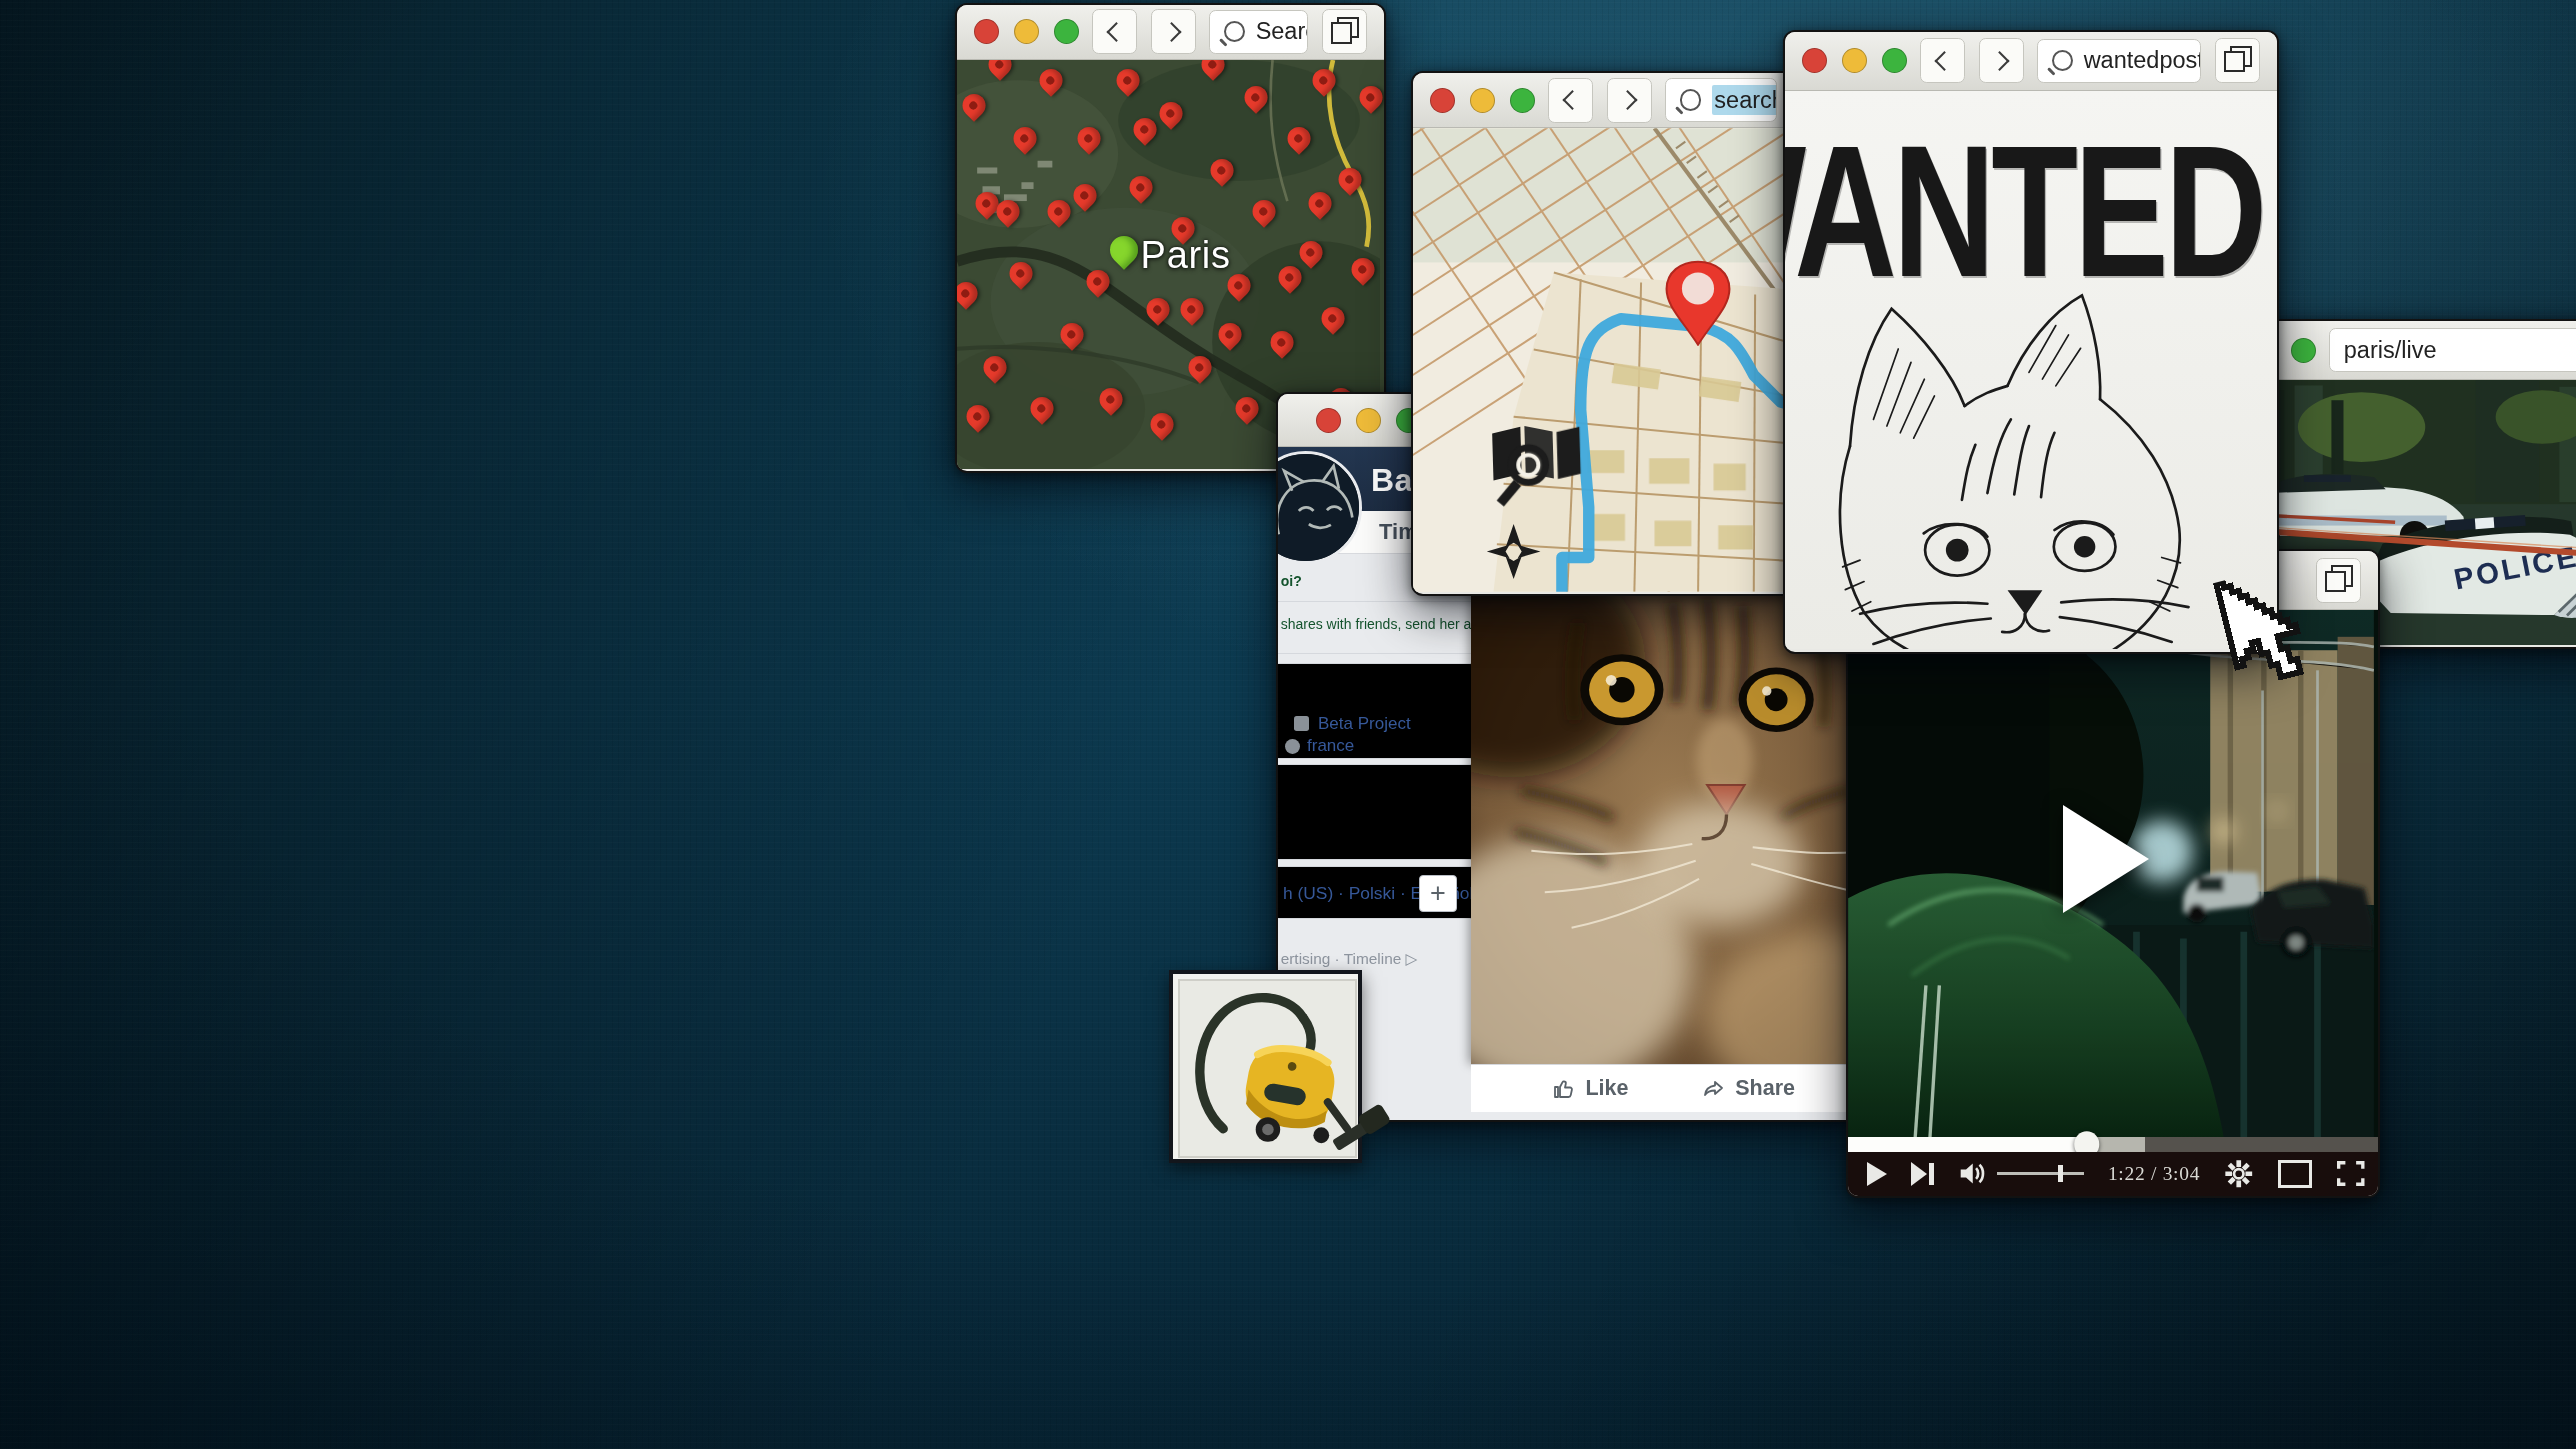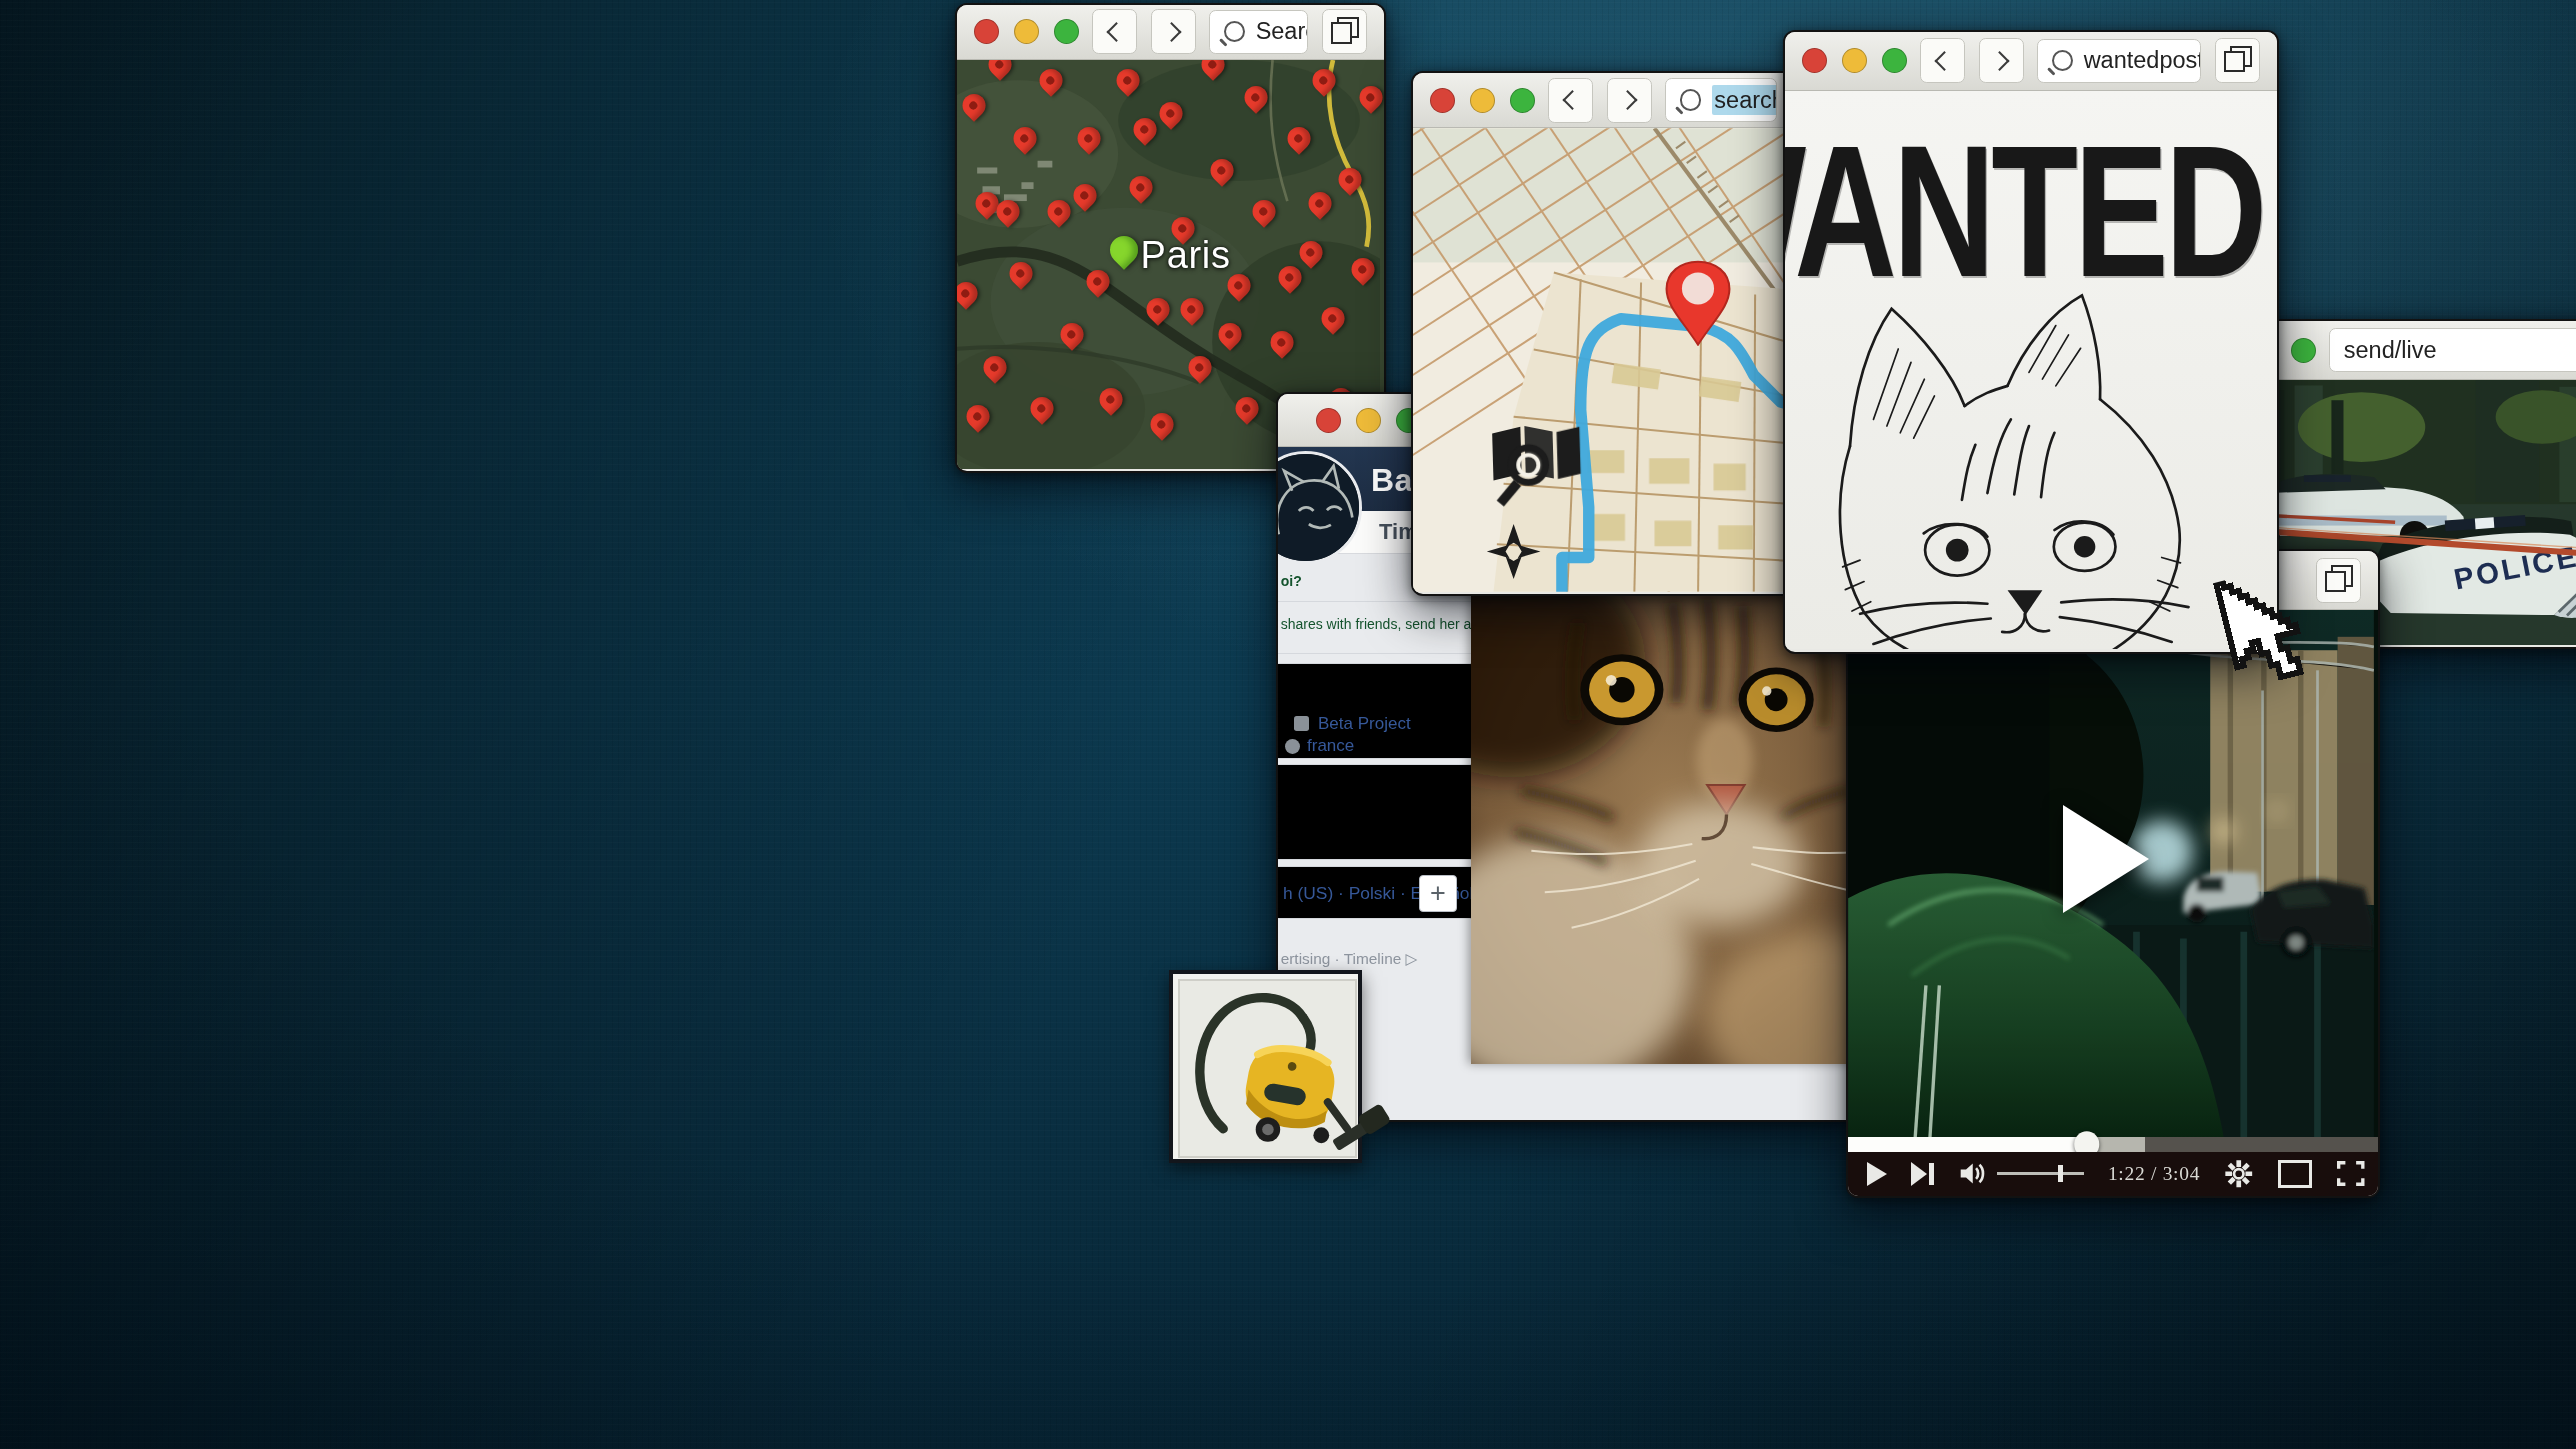--- a/index.html
+++ b/index.html
@@ -139,21 +139,21 @@
 <div id="desktop">
 
   <div class="window" id="win-news">
     <div class="toolbar">
       <div class="lights">
         <div class="light" style="background:#d84338"></div>
         <div class="light" style="background:#eebb39"></div>
         <div class="light" style="background:#3cb43e"></div>
       </div>
       <div class="urlfield">
-        <span>send/live</span>
+        <span>paris/live</span>
       </div>
     </div>
     <div id="news-view">
       <svg class="icon" width="425" height="265" viewBox="0 0 634 395">
         <rect width="634" height="395" fill="#26382c"></rect>
         <g opacity=".9">
           <rect x="0" y="0" width="634" height="185" fill="#20301f"></rect>
           <rect x="60" y="15" width="75" height="165" fill="#1b2a1c"></rect>
           <rect x="150" y="8" width="42" height="172" fill="#2c4030"></rect>
           <rect x="420" y="0" width="95" height="182" fill="#1e2e22"></rect>
@@ -379,20 +379,34 @@
           <path d="M381 336 C381 362 366 374 344 372" stroke="#4a3220" stroke-width="5" fill="none" opacity=".8"></path>
           <g stroke="#efe6d2" stroke-width="3" fill="none" opacity=".85">
             <path d="M330 380 C250 395 180 400 90 390"></path>
             <path d="M335 405 C260 430 190 448 110 452"></path>
             <path d="M340 432 C280 465 220 490 150 505"></path>
             <path d="M420 385 C480 392 522 396 578 392"></path>
             <path d="M418 410 C480 427 525 442 578 452"></path>
           </g>
         </svg>
       </div>
+      <div id="fb-actions">
+        <div class="fb-action" id="fb-like">
+          <svg class="icon" width="24" height="24" viewBox="0 0 24 24">
+            <path d="M3 10 h3 v10 H3 Z M8 20 h8.5 c1.2 0 2-.7 2.2-1.8 l1.2-5.4 c.3-1.2-.6-2.3-1.9-2.3 H13 l.8-3.8 c.2-1-.4-2-1.4-2.2 -.8-.2-1.6.2-2 .9 L8 10 Z" fill="none" stroke="#5a6269" stroke-width="1.8" stroke-linejoin="round"></path>
+          </svg>
+          <span>Like</span>
+        </div>
+        <div class="fb-action" id="fb-share">
+          <svg class="icon" width="24" height="24" viewBox="0 0 24 24">
+            <path d="M13 5 l7 6 -7 6 v-3.5 C8 13.5 5 15 3 18 c.5-5 3.5-8.5 10-9.5 Z" fill="none" stroke="#5a6269" stroke-width="1.8" stroke-linejoin="round"></path>
+          </svg>
+          <span>Share</span>
+        </div>
+      </div>
     </div>
   </div>
 
   <div class="window" id="win-vancouver">
     <div class="toolbar">
       <div class="lights">
         <div class="light" style="background:#d84338"></div>
         <div class="light" style="background:#eebb39"></div>
         <div class="light" style="background:#3cb43e"></div>
       </div>

